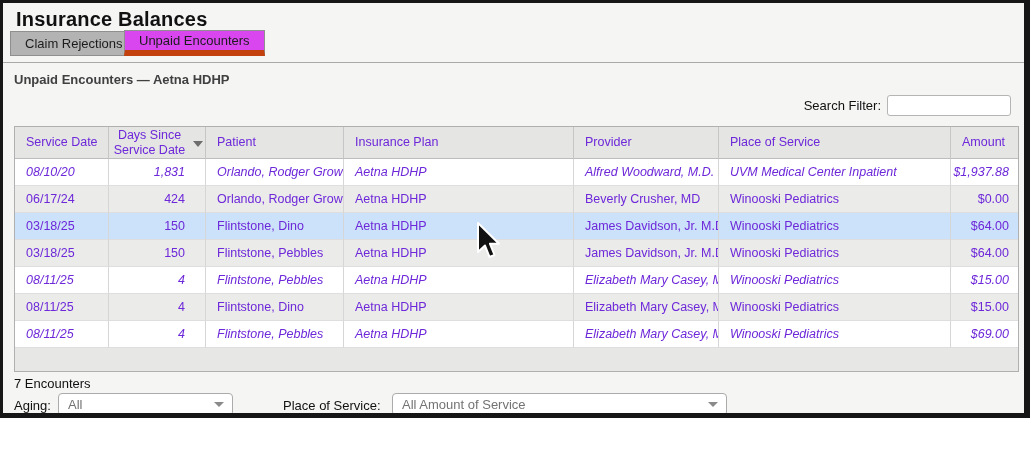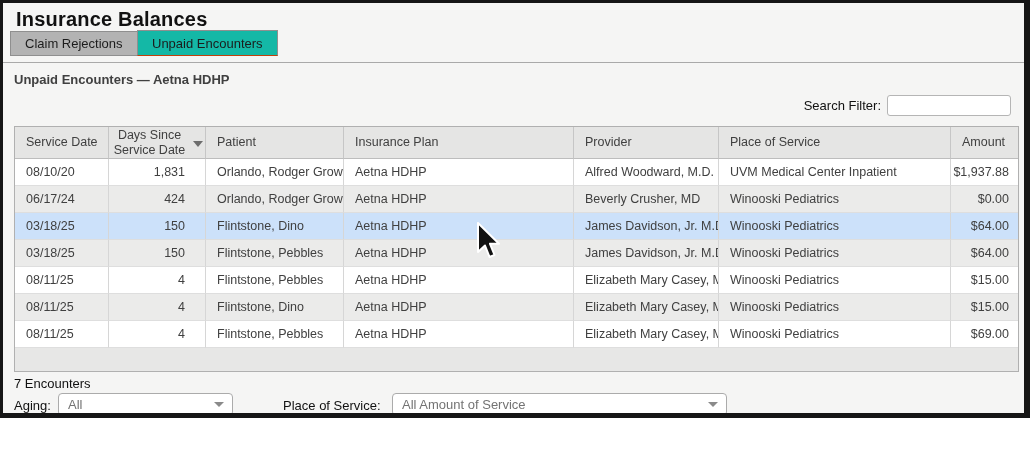--- a/index.html
+++ b/index.html
@@ -29,22 +29,22 @@
   }
   .tab {
     position: absolute; bottom: 6px; height: 25px;
     display: flex; align-items: center; justify-content: center;
     font-size: 13px; color: #1c1c1c; padding: 0 14px;
     border: 1px solid #8f8f8f;
     cursor: default;
   }
   .tab.inactive { background: #b3b3b3; left: 7px; }
   .tab.active {
-    background: #14b8a6; border-bottom: 1px solid #c2410c;
-    left: 121px; height: 26px; z-index: 2; margin-left: 13px;
+    background: #d946ef; border-bottom: 6px solid #c2410c;
+    left: 121px; height: 26px; z-index: 2;
   }
   .section-heading {
     position: absolute; left: 11px; top: 69px;
     font-size: 13px; font-weight: bold; color: #404040;
   }
   
   .search-wrap {
     position: absolute; right: 13px; top: 92px;
     display: flex; align-items: center; gap: 6px;
   }
@@ -57,21 +57,21 @@
   }
   
   .grid {
     position: absolute; left: 11px; top: 123px;
     width: 1005px; height: 246px;
     border: 1px solid #b0b0b0;
     display: grid;
     grid-template-columns: 94px 97px 138px 230px 145px 232px 67px;
     grid-template-rows: 32px repeat(7, 27px) 1fr;
     background: #e9e9e8;
-    font-size: 12.5px; color: #404040;
+    font-size: 12.5px; color: #6d28d9;
   }
   .hcell {
     background: #e5e5e4;
     border-right: 1px solid #c6c6c6;
     border-bottom: 1px solid #bdbdbd;
     display: flex; align-items: center;
     padding: 0 6px 0 11px;
     line-height: 1.15;
     cursor: default;
   }
@@ -88,21 +88,21 @@
   .cell {
     display: flex; align-items: center;
     padding: 0 8px 0 11px;
     border-right: 1px solid #d6d6d6;
     border-bottom: 1px solid #dedede;
     white-space: nowrap; overflow: hidden;
   }
   .cell:nth-child(7n) { border-right: none; }
   .cell.num { justify-content: flex-end; padding-right: 20px; }
   .cell.amt { justify-content: flex-end; padding-right: 9px; }
-  .row.even .cell { background: #ffffff; }
+  .row.even .cell { background: #ffffff; font-style: italic; }
   .row.odd  .cell { background: #ebebea; }
   .row.selected .cell { background: #cce1fa; }
   .filler { grid-column: 1 / -1; background: #e7e7e6; }
   
   .count-label { position: absolute; left: 11px; top: 373px; font-size: 13px; color: #111; }
   .flabel { position: absolute; font-size: 13px; color: #111; }
   .combo {
     position: absolute; height: 23px;
     background: #fff; border: 1px solid #ababab; border-radius: 4px;
     display: flex; align-items: center; justify-content: space-between;

